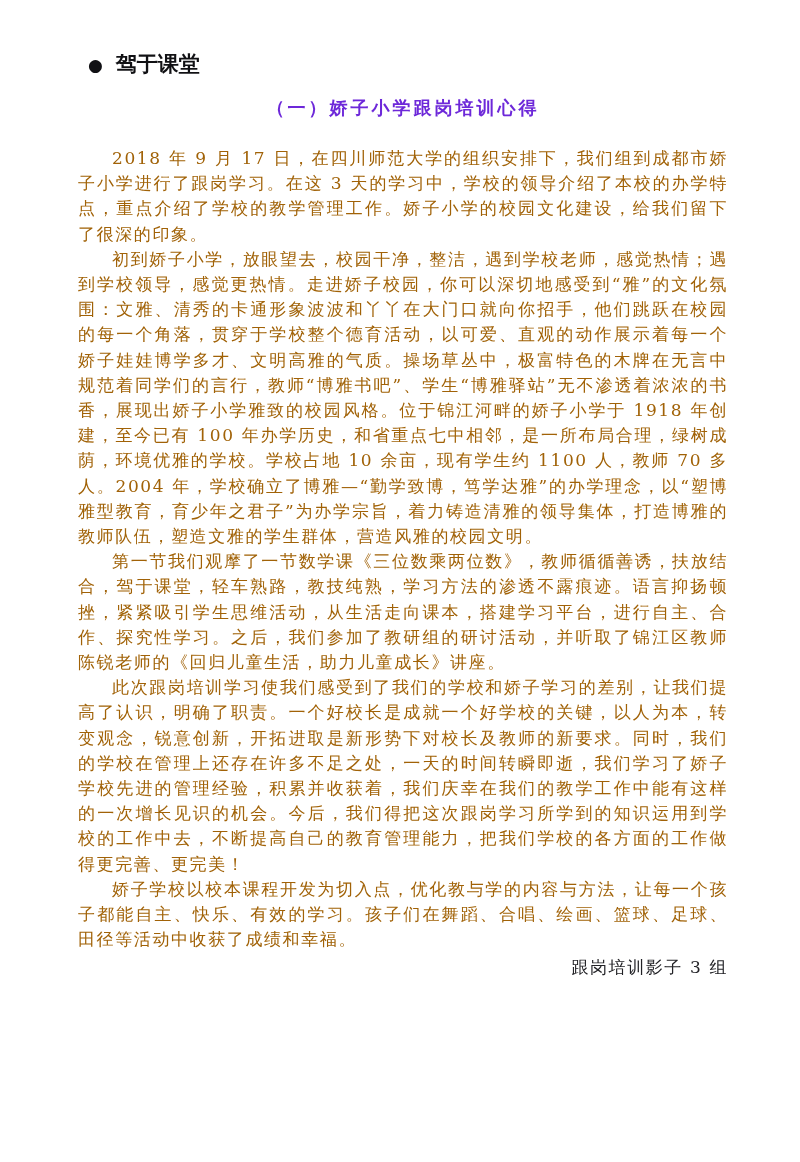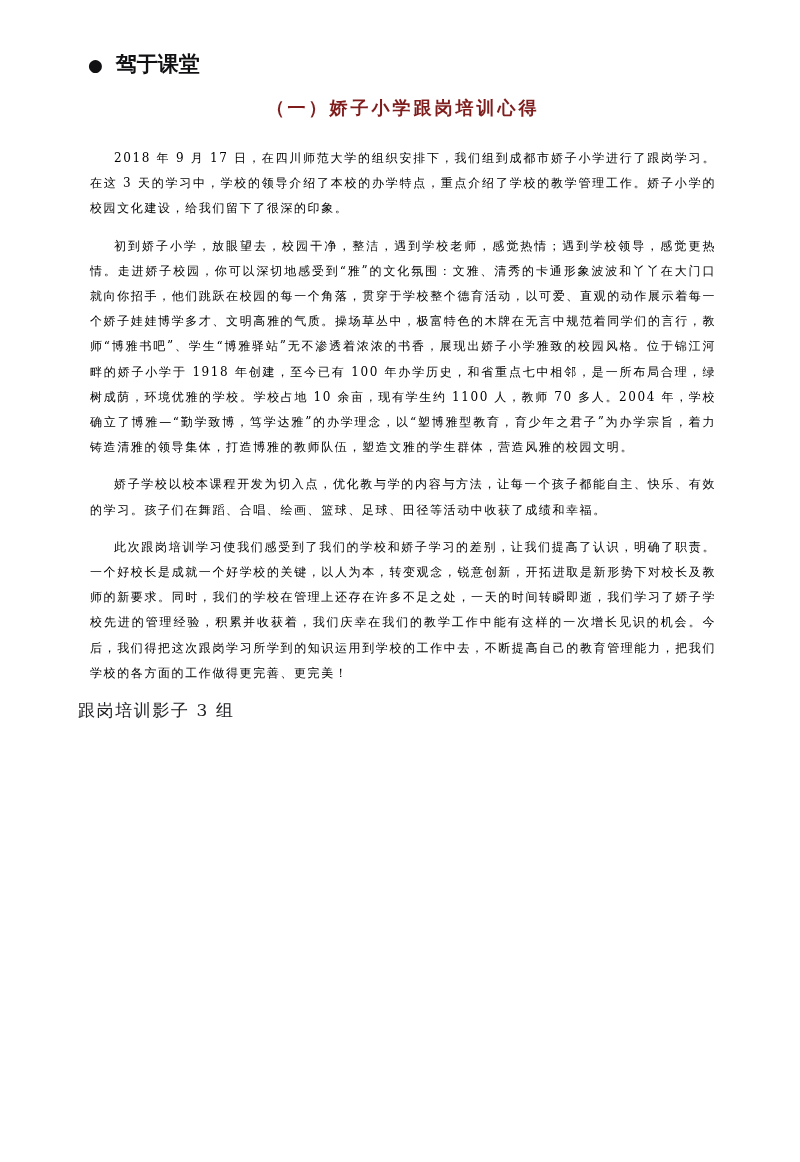--- a/index.html
+++ b/index.html
@@ -36,58 +36,60 @@
     font-size: 17px;
     line-height: 1;
     transform: translateY(1px);
   }
   .article-title {
     margin: 0 0 26px 0;
     text-align: center;
     font-size: 18px;
     font-weight: bold;
     letter-spacing: 3px;
-    color: #7f1d1d;
+    color: #6d28d9;
   }
   .body-text p {
-    margin: 12px;
-    font-size: 12px;
+    margin: 0;
+    font-size: 17px;
     line-height: 25.2px;
     letter-spacing: 1.6px;
     text-align: justify;
     text-justify: inter-ideograph;
     text-indent: 2em;
-    color: #000000;
+    color: #a16207;
   }
   .signature-block {
     margin-top: 2px;
   }
   .signature-line {
     font-size: 17px;
     line-height: 25.2px;
     letter-spacing: 1.6px;
+    text-align: right;
     color: #222226;
   }
 </style>
 </head>
 <body>
 
 <div class="page">
 
   <div class="section-header">
     <span class="bullet">●</span>
     <span class="section-title">驾于课堂</span>
   </div>
 
   <h1 class="article-title">（一）娇子小学跟岗培训心得</h1>
 
   <div class="body-text">
     <p>2018 年 9 月 17 日，在四川师范大学的组织安排下，我们组到成都市娇子小学进行了跟岗学习。在这 3 天的学习中，学校的领导介绍了本校的办学特点，重点介绍了学校的教学管理工作。娇子小学的校园文化建设，给我们留下了很深的印象。</p>
     <p>初到娇子小学，放眼望去，校园干净，整洁，遇到学校老师，感觉热情；遇到学校领导，感觉更热情。走进娇子校园，你可以深切地感受到“雅”的文化氛围：文雅、清秀的卡通形象波波和丫丫在大门口就向你招手，他们跳跃在校园的每一个角落，贯穿于学校整个德育活动，以可爱、直观的动作展示着每一个娇子娃娃博学多才、文明高雅的气质。操场草丛中，极富特色的木牌在无言中规范着同学们的言行，教师“博雅书吧”、学生“博雅驿站”无不渗透着浓浓的书香，展现出娇子小学雅致的校园风格。位于锦江河畔的娇子小学于 1918 年创建，至今已有 100 年办学历史，和省重点七中相邻，是一所布局合理，绿树成荫，环境优雅的学校。学校占地 10 余亩，现有学生约 1100 人，教师 70 多人。2004 年，学校确立了博雅—“勤学致博，笃学达雅”的办学理念，以“塑博雅型教育，育少年之君子”为办学宗旨，着力铸造清雅的领导集体，打造博雅的教师队伍，塑造文雅的学生群体，营造风雅的校园文明。</p>
+    <p>第一节我们观摩了一节数学课《三位数乘两位数》，教师循循善诱，扶放结合，驾于课堂，轻车熟路，教技纯熟，学习方法的渗透不露痕迹。语言抑扬顿挫，紧紧吸引学生思维活动，从生活走向课本，搭建学习平台，进行自主、合作、探究性学习。之后，我们参加了教研组的研讨活动，并听取了锦江区教师陈锐老师的《回归儿童生活，助力儿童成长》讲座。</p>
+    <p>此次跟岗培训学习使我们感受到了我们的学校和娇子学习的差别，让我们提高了认识，明确了职责。一个好校长是成就一个好学校的关键，以人为本，转变观念，锐意创新，开拓进取是新形势下对校长及教师的新要求。同时，我们的学校在管理上还存在许多不足之处，一天的时间转瞬即逝，我们学习了娇子学校先进的管理经验，积累并收获着，我们庆幸在我们的教学工作中能有这样的一次增长见识的机会。今后，我们得把这次跟岗学习所学到的知识运用到学校的工作中去，不断提高自己的教育管理能力，把我们学校的各方面的工作做得更完善、更完美！</p>
     <p>娇子学校以校本课程开发为切入点，优化教与学的内容与方法，让每一个孩子都能自主、快乐、有效的学习。孩子们在舞蹈、合唱、绘画、篮球、足球、田径等活动中收获了成绩和幸福。</p>
-    <p>此次跟岗培训学习使我们感受到了我们的学校和娇子学习的差别，让我们提高了认识，明确了职责。一个好校长是成就一个好学校的关键，以人为本，转变观念，锐意创新，开拓进取是新形势下对校长及教师的新要求。同时，我们的学校在管理上还存在许多不足之处，一天的时间转瞬即逝，我们学习了娇子学校先进的管理经验，积累并收获着，我们庆幸在我们的教学工作中能有这样的一次增长见识的机会。今后，我们得把这次跟岗学习所学到的知识运用到学校的工作中去，不断提高自己的教育管理能力，把我们学校的各方面的工作做得更完善、更完美！</p>
   </div>
 
   <div class="signature-block">
     <div class="signature-line">跟岗培训影子 3 组</div>
   </div>
 
 </div>
 
 </body></html>

